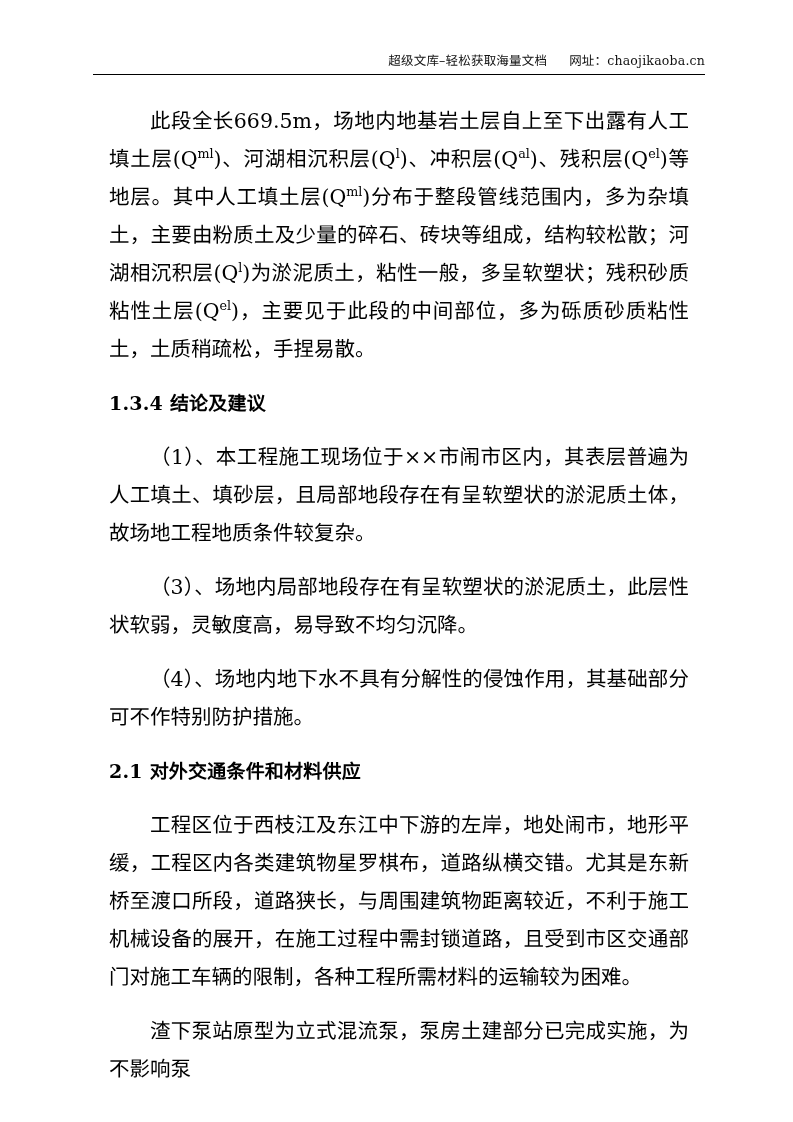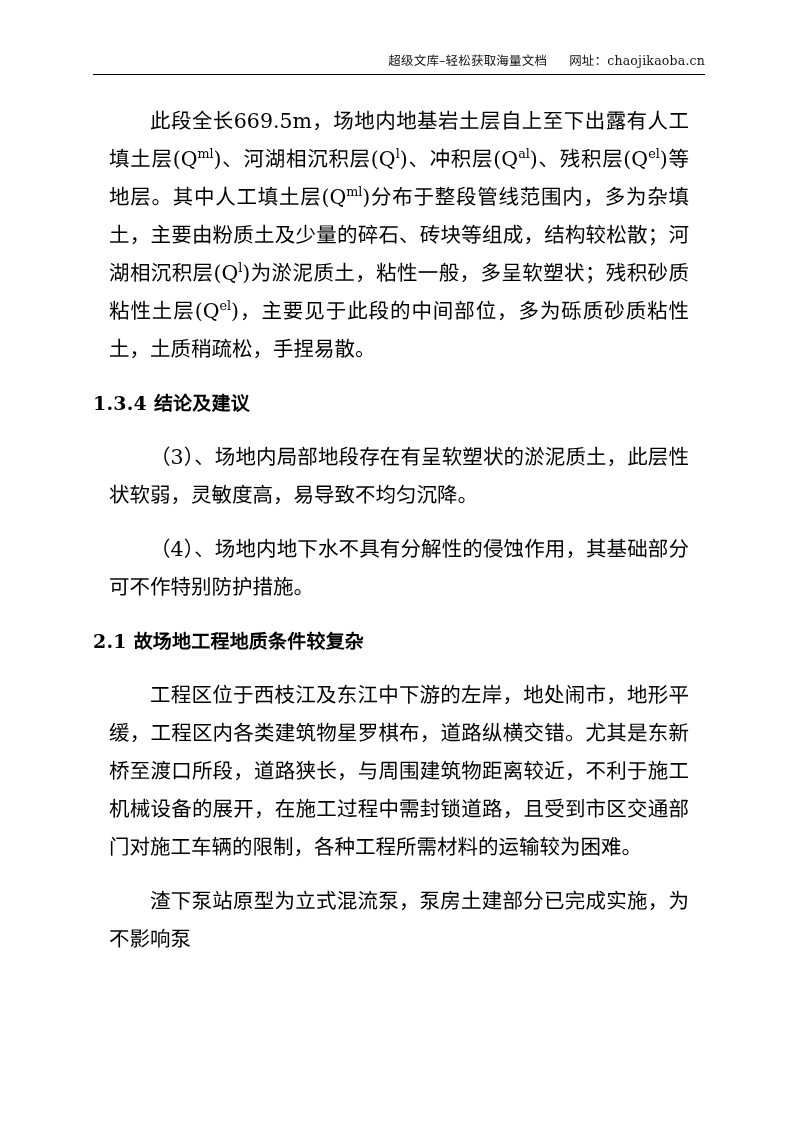--- a/index.html
+++ b/index.html
@@ -74,21 +74,21 @@
     font-size: 20.5px;
     line-height: 38px;
     text-align: justify;
     text-justify: inter-ideograph;
     text-indent: 41px;
     letter-spacing: 0;
     font-family: "DejaVu Serif", "Liberation Serif", serif;
   }
 
   h2.heading {
-    margin: 0;
+    margin: 16px;
     font-size: 19px;
     line-height: 38px;
     font-weight: bold;
     text-indent: 0;
     font-family: "DejaVu Sans", "Liberation Sans", sans-serif;
     letter-spacing: 0.2px;
   }
   h2.heading .num {
     font-family: "DejaVu Serif", "Liberation Serif", serif;
     font-weight: bold;
@@ -112,20 +112,21 @@
 
   <div class="header">
     <span class="hdr-title">超级文库–轻松获取海量文档</span><span class="hdr-gap"></span><span class="hdr-url-label">网址：</span><span class="hdr-url">chaojikaoba.cn</span>
   </div>
 
   <div class="header-rule"></div>
 
   <div class="content" id="body-content">
       <p class="para"><span>此段全长669.5m，场地内地基岩土层自上至下出露有人工填土层(Q</span><sup>ml</sup><span>)、河湖相沉积层(Q</span><sup>l</sup><span>)、冲积层(Q</span><sup>al</sup><span>)、残积层(Q</span><sup>el</sup><span>)等地层。其中人工填土层(Q</span><sup>ml</sup><span>)分布于整段管线范围内，多为杂填土，主要由粉质土及少量的碎石、砖块等组成，结构较松散；河湖相沉积层(Q</span><sup>l</sup><span>)为淤泥质土，粘性一般，多呈软塑状；残积砂质粘性土层(Q</span><sup>el</sup><span>)，主要见于此段的中间部位，多为砾质砂质粘性土，土质稍疏松，手捏易散。</span></p>
       <h2 class="heading"><span class="num">1.3.4</span><span class="htext">结论及建议</span></h2>
+      <p class="para"><span>（1）、本工程施工现场位于××市闹市区内，其表层普遍为人工填土、填砂层，且局部地段存在有呈软塑状的淤泥质土体，故场地工程地质条件较复杂。</span></p>
       <p class="para"><span>（3）、场地内局部地段存在有呈软塑状的淤泥质土，此层性状软弱，灵敏度高，易导致不均匀沉降。</span></p>
       <p class="para"><span>（4）、场地内地下水不具有分解性的侵蚀作用，其基础部分可不作特别防护措施。</span></p>
-      <h2 class="heading"><span class="num">2.1</span><span class="htext">故场地工程地质条件较复杂</span></h2>
+      <h2 class="heading"><span class="num">2.1</span><span class="htext">对外交通条件和材料供应</span></h2>
       <p class="para"><span>工程区位于西枝江及东江中下游的左岸，地处闹市，地形平缓，工程区内各类建筑物星罗棋布，道路纵横交错。尤其是东新桥至渡口所段，道路狭长，与周围建筑物距离较近，不利于施工机械设备的展开，在施工过程中需封锁道路，且受到市区交通部门对施工车辆的限制，各种工程所需材料的运输较为困难。</span></p>
       <p class="para"><span>渣下泵站原型为立式混流泵，泵房土建部分已完成实施，为不影响泵</span></p>
     </div>
 
 </div>
 
 </body></html>

